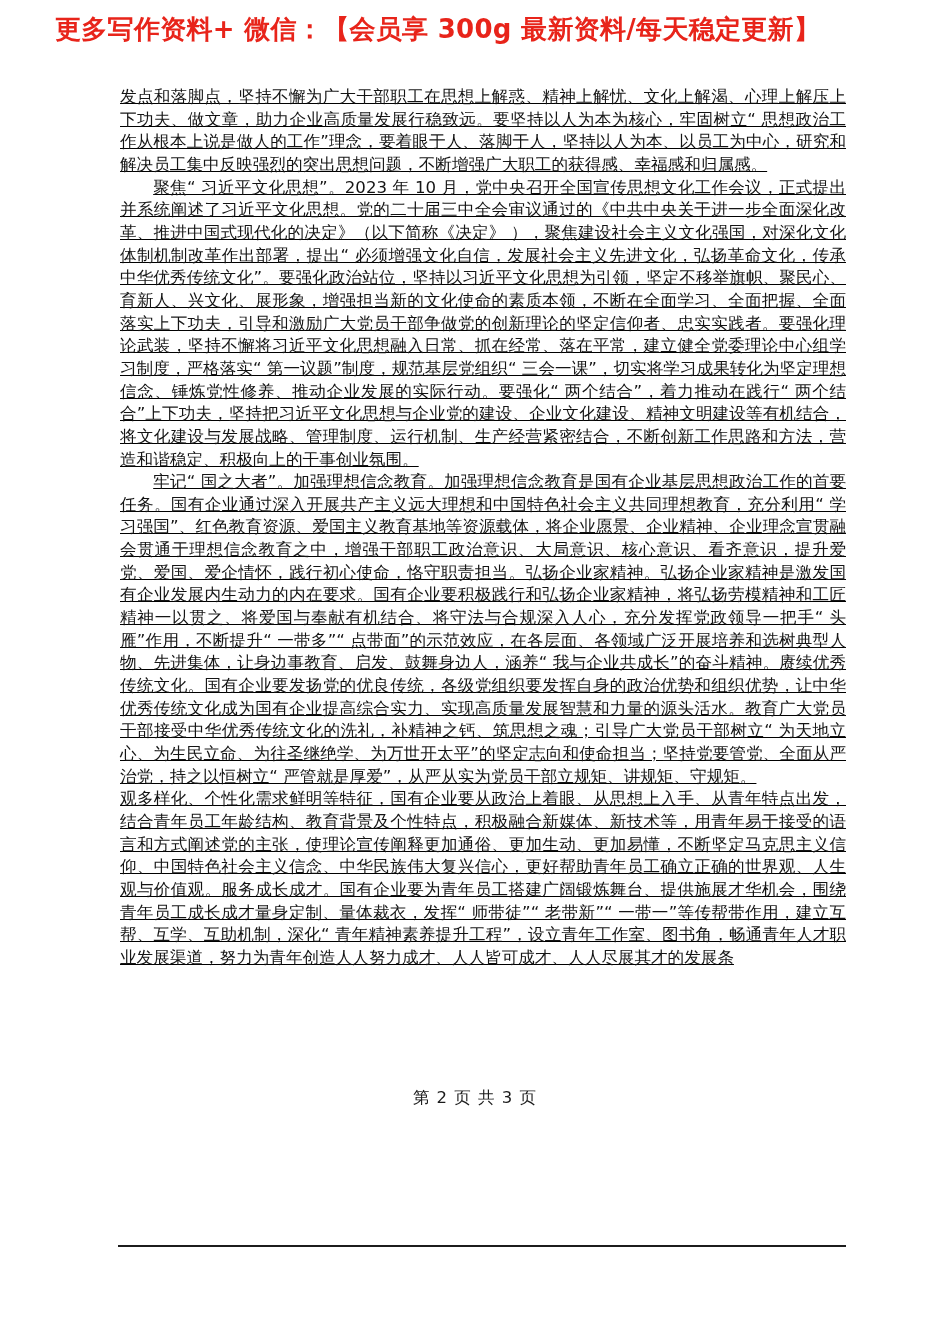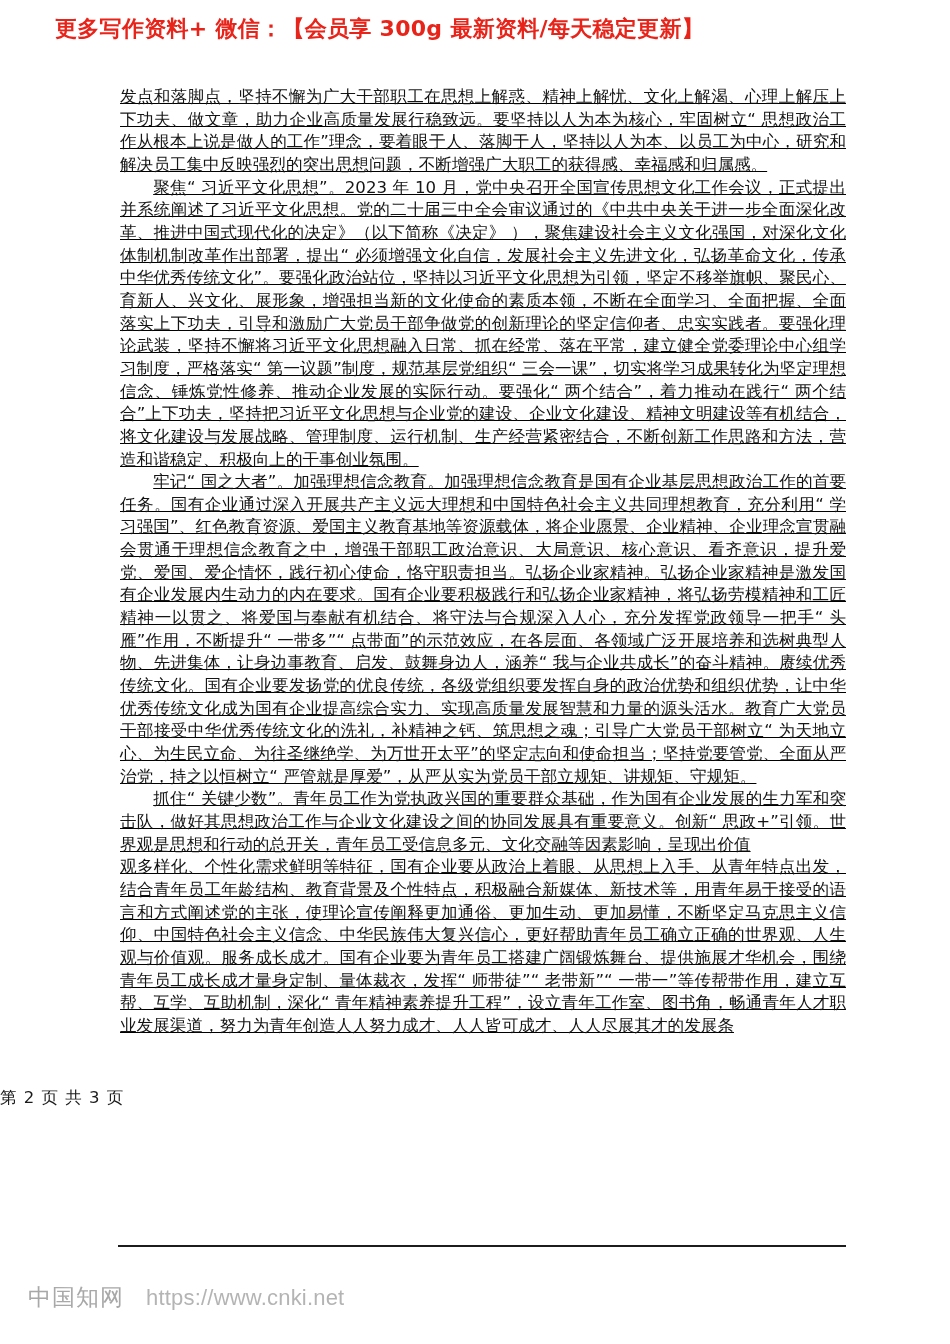--- a/index.html
+++ b/index.html
@@ -21,21 +21,21 @@
     height: 1344px;
     background: #ffffff;
   }
   
   .promo-header {
     position: absolute;
     left: 55px;
     top: 14px;
     width: 840px;
     color: #e8241a;
-    font-size: 22px;
+    font-size: 26px;
     font-weight: bold;
     letter-spacing: 0.3px;
     white-space: nowrap;
     line-height: 30px;
   }
   
   .doc-body {
     position: absolute;
     left: 120px;
     top: 86px;
@@ -58,20 +58,21 @@
   }
   .para.last-line-loose {
     text-align-last: left;
   }
   
   .page-number {
     position: absolute;
     top: 1087px;
     left: 0;
     width: 950px;
+    text-align: center;
     font-size: 16.5px;
     color: #1a1a1a;
     letter-spacing: 1px;
   }
   
   .cnki-rule {
     position: absolute;
     left: 118px;
     top: 1245px;
     width: 728px;
@@ -103,26 +104,21 @@
 <body>
 
 <div class="page">
 
   <div class="promo-header">更多写作资料+ 微信：【会员享 300g 最新资料/每天稳定更新】</div>
 
   <div class="doc-body">
     <p class="para no-indent">发点和落脚点，坚持不懈为广大干部职工在思想上解惑、精神上解忧、文化上解渴、心理上解压上下功夫、做文章，助力企业高质量发展行稳致远。要坚持以人为本为核心，牢固树立“ 思想政治工作从根本上说是做人的工作”理念，要着眼于人、落脚于人，坚持以人为本、以员工为中心，研究和解决员工集中反映强烈的突出思想问题，不断增强广大职工的获得感、幸福感和归属感。</p>
     <p class="para">聚焦“ 习近平文化思想”。2023 年 10 月，党中央召开全国宣传思想文化工作会议，正式提出并系统阐述了习近平文化思想。党的二十届三中全会审议通过的《中共中央关于进一步全面深化改革、推进中国式现代化的决定》（以下简称《决定》 ），聚焦建设社会主义文化强国，对深化文化体制机制改革作出部署，提出“ 必须增强文化自信，发展社会主义先进文化，弘扬革命文化，传承中华优秀传统文化”。要强化政治站位，坚持以习近平文化思想为引领，坚定不移举旗帜、聚民心、育新人、兴文化、展形象，增强担当新的文化使命的素质本领，不断在全面学习、全面把握、全面落实上下功夫，引导和激励广大党员干部争做党的创新理论的坚定信仰者、忠实实践者。要强化理论武装，坚持不懈将习近平文化思想融入日常、抓在经常、落在平常，建立健全党委理论中心组学习制度，严格落实“ 第一议题”制度，规范基层党组织“ 三会一课”，切实将学习成果转化为坚定理想信念、锤炼党性修养、推动企业发展的实际行动。要强化“ 两个结合”，着力推动在践行“ 两个结合”上下功夫，坚持把习近平文化思想与企业党的建设、企业文化建设、精神文明建设等有机结合，将文化建设与发展战略、管理制度、运行机制、生产经营紧密结合，不断创新工作思路和方法，营造和谐稳定、积极向上的干事创业氛围。</p>
     <p class="para">牢记“ 国之大者”。加强理想信念教育。加强理想信念教育是国有企业基层思想政治工作的首要任务。国有企业通过深入开展共产主义远大理想和中国特色社会主义共同理想教育，充分利用“ 学习强国”、红色教育资源、爱国主义教育基地等资源载体，将企业愿景、企业精神、企业理念宣贯融会贯通于理想信念教育之中，增强干部职工政治意识、大局意识、核心意识、看齐意识，提升爱党、爱国、爱企情怀，践行初心使命，恪守职责担当。弘扬企业家精神。弘扬企业家精神是激发国有企业发展内生动力的内在要求。国有企业要积极践行和弘扬企业家精神，将弘扬劳模精神和工匠精神一以贯之、将爱国与奉献有机结合、将守法与合规深入人心，充分发挥党政领导一把手“ 头雁”作用，不断提升“ 一带多”“ 点带面”的示范效应，在各层面、各领域广泛开展培养和选树典型人物、先进集体，让身边事教育、启发、鼓舞身边人，涵养“ 我与企业共成长”的奋斗精神。赓续优秀传统文化。国有企业要发扬党的优良传统，各级党组织要发挥自身的政治优势和组织优势，让中华优秀传统文化成为国有企业提高综合实力、实现高质量发展智慧和力量的源头活水。教育广大党员干部接受中华优秀传统文化的洗礼，补精神之钙、筑思想之魂；引导广大党员干部树立“ 为天地立心、为生民立命、为往圣继绝学、为万世开太平”的坚定志向和使命担当；坚持党要管党、全面从严治党，持之以恒树立“ 严管就是厚爱”，从严从实为党员干部立规矩、讲规矩、守规矩。</p>
-    <p class="para last-line-loose">抓住“ 关键少数”。青年员工作为党执政兴国的重要群众基础，作为国有企业发展的生力军和突击队，做好其思想政治工作与企业文化建设之间的协同发展具有重要意义。创新“ 思政+”引领。世界观是思想和行动的总开关，青年员工受信息多元、文化交融等因素影响，呈现出价值</p>
     <p class="para no-indent">观多样化、个性化需求鲜明等特征，国有企业要从政治上着眼、从思想上入手、从青年特点出发，结合青年员工年龄结构、教育背景及个性特点，积极融合新媒体、新技术等，用青年易于接受的语言和方式阐述党的主张，使理论宣传阐释更加通俗、更加生动、更加易懂，不断坚定马克思主义信仰、中国特色社会主义信念、中华民族伟大复兴信心，更好帮助青年员工确立正确的世界观、人生观与价值观。服务成长成才。国有企业要为青年员工搭建广阔锻炼舞台、提供施展才华机会，围绕青年员工成长成才量身定制、量体裁衣，发挥“ 师带徒”“ 老带新”“ 一带一”等传帮带作用，建立互帮、互学、互助机制，深化“ 青年精神素养提升工程”，设立青年工作室、图书角，畅通青年人才职业发展渠道，努力为青年创造人人努力成才、人人皆可成才、人人尽展其才的发展条</p>
   </div>
 
   <div class="page-number">第 2 页 共 3 页</div>
 
   <div class="cnki-rule"></div>
 
-  <div class="cnki-brand">
-    <span class="cnki-logo">中国知网</span>
-    <span class="cnki-url">https://www.cnki.net</span>
-  </div>
 
 </div>
 
 </body></html>

